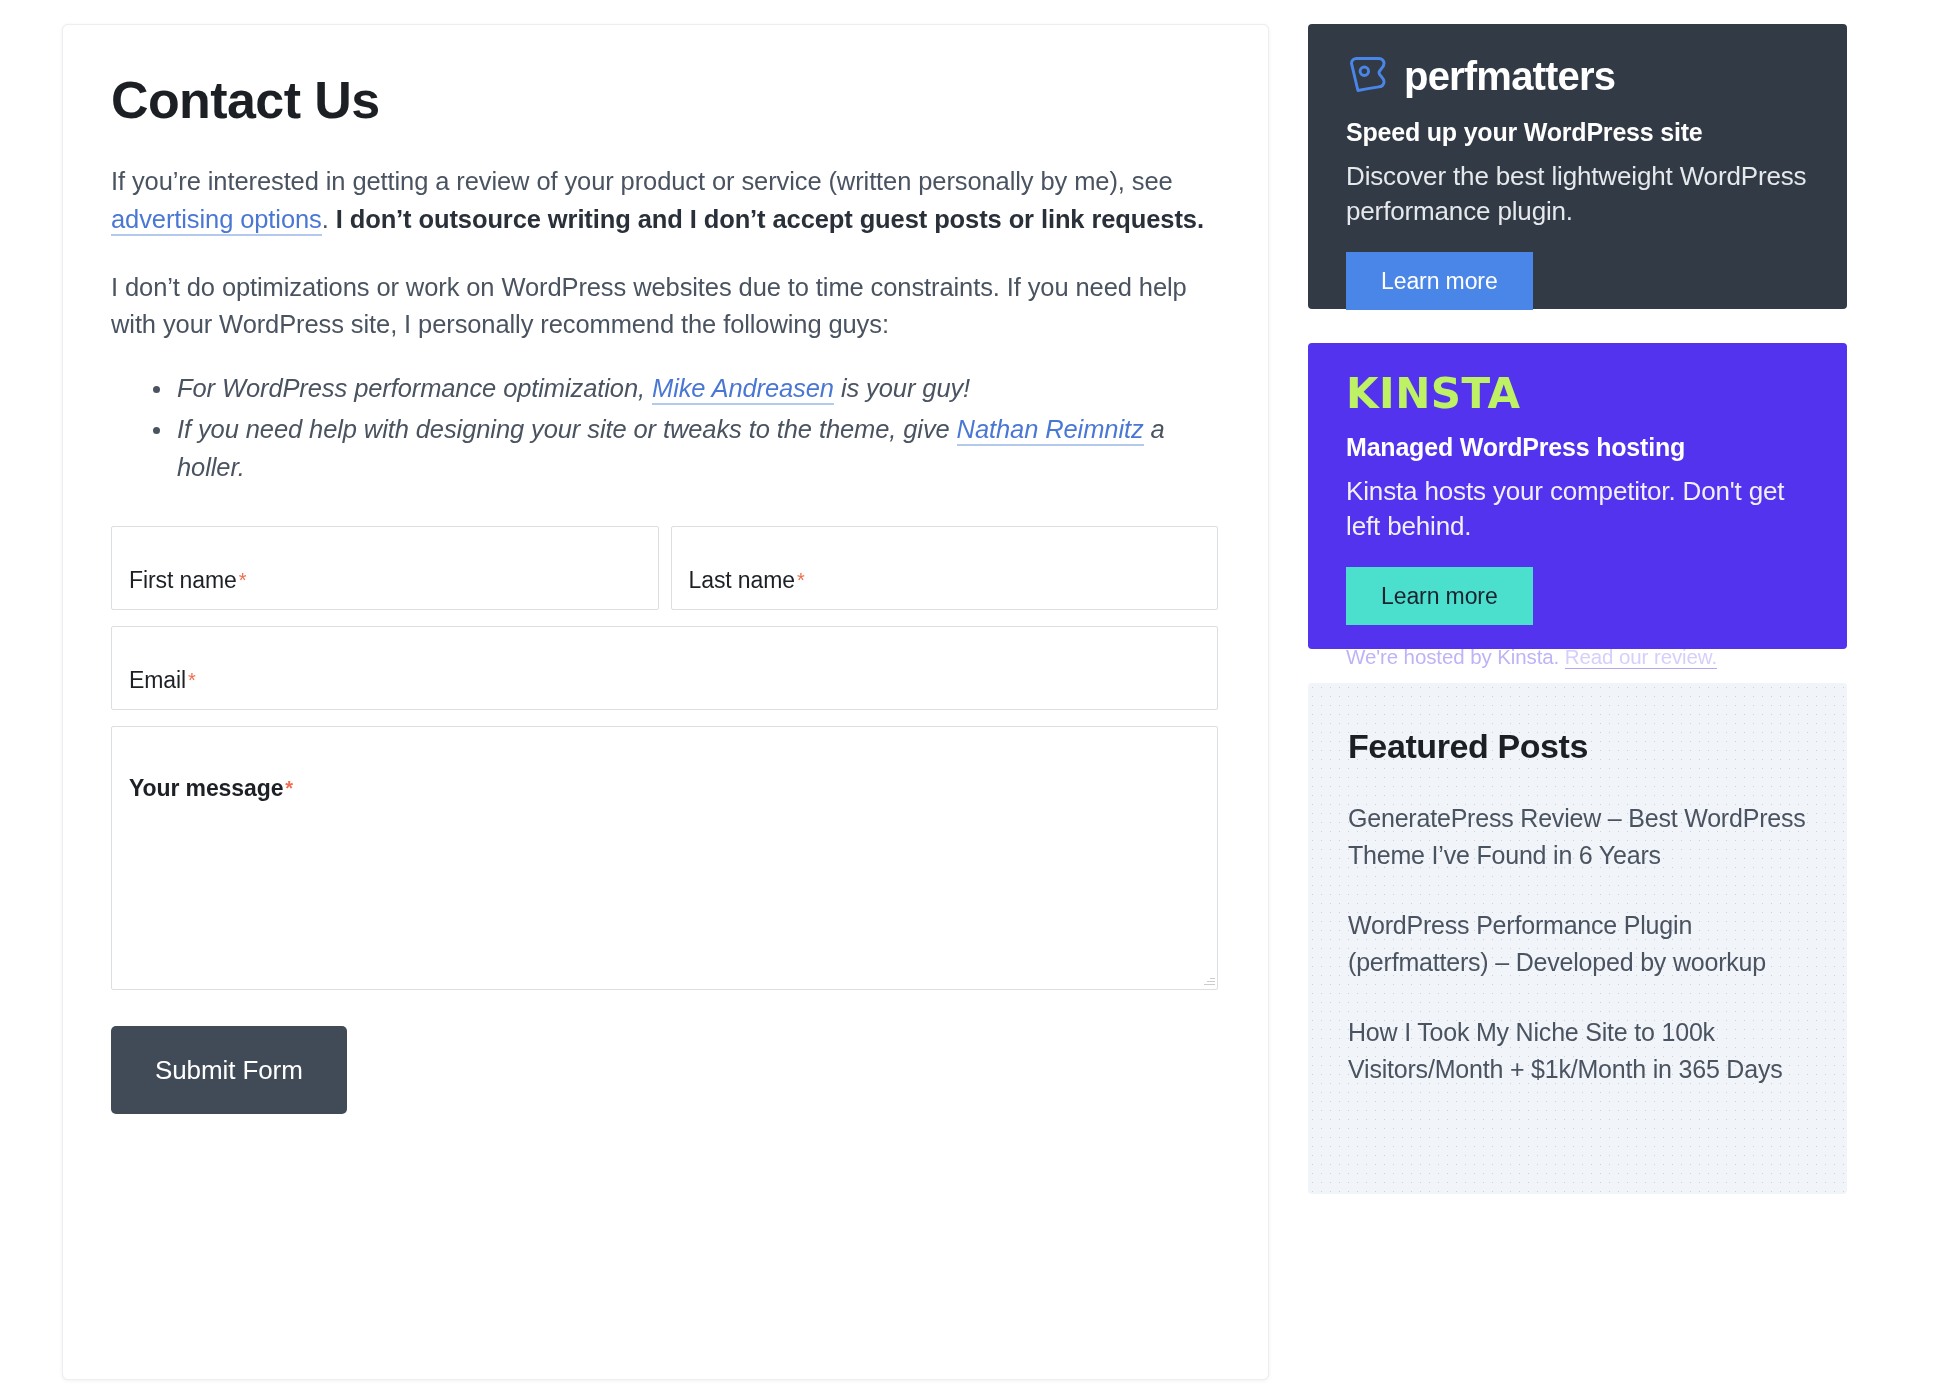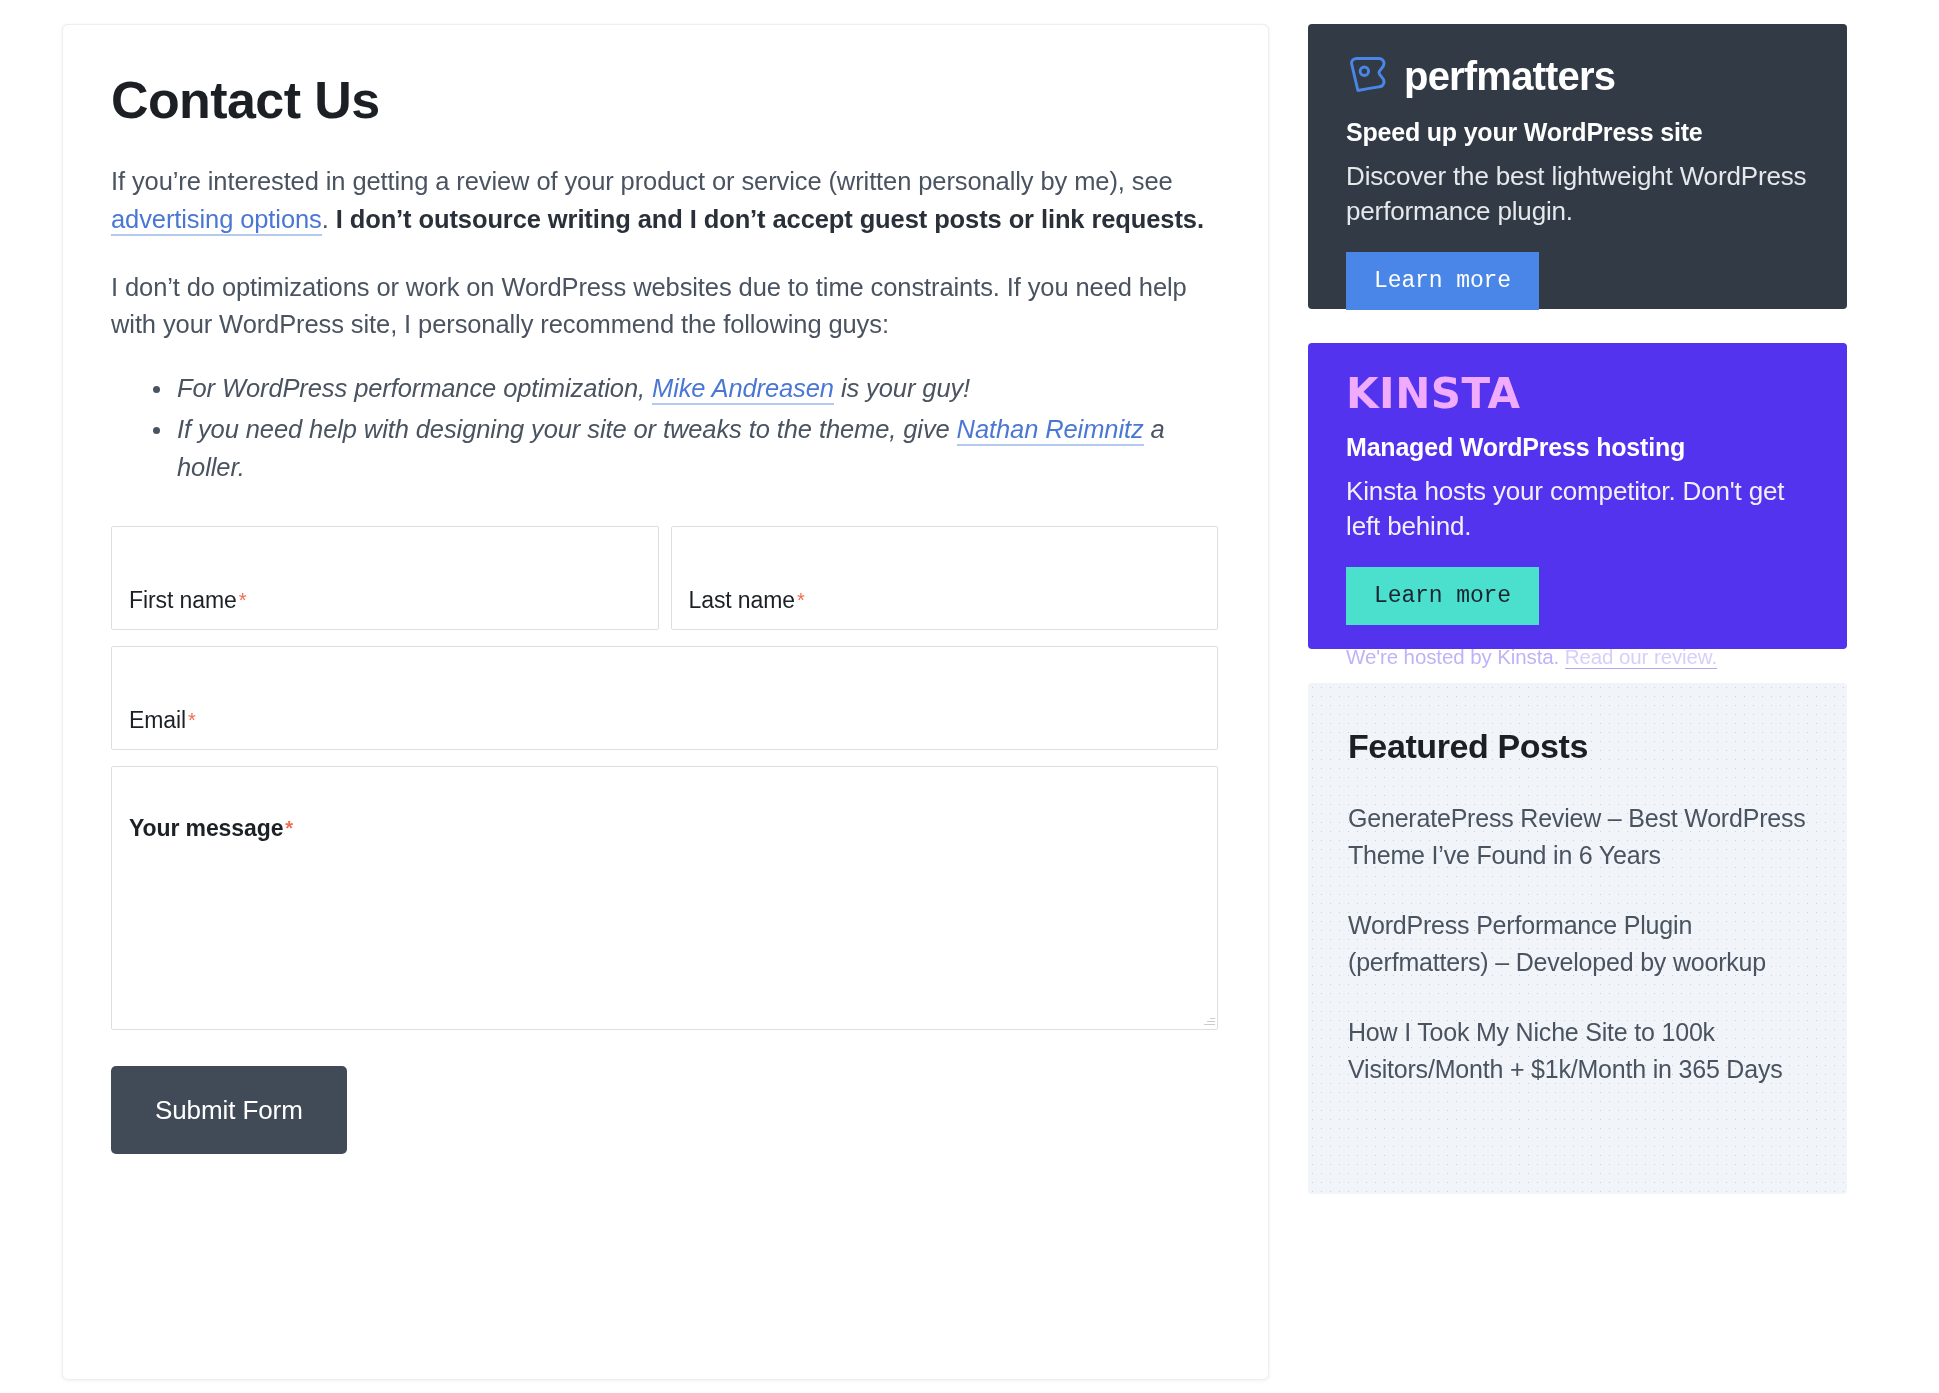--- a/index.html
+++ b/index.html
@@ -82,21 +82,21 @@
 
   
   .form-row {
     display: flex;
     gap: 12px;
     margin-bottom: 16px;
   }
   .field {
     position: relative;
     flex: 1 1 0;
-    height: 104px;
+    height: 84px;
     border: 1px solid #dcdfe1;
     background: #ffffff;
     border-radius: 2px;
   }
   .field .field-label {
     position: absolute;
     left: 17px;
     bottom: 15px;
     font-size: 23px;
     color: #1d2125;
@@ -191,37 +191,37 @@
   .ad-sub {
     color: #e6e9ec;
     font-size: 26px;
     line-height: 1.33;
     margin: 0 0 24px 0;
     letter-spacing: -0.15px;
   }
   .ad-btn {
     display: inline-block;
     border: none;
-    font-family: Liberation Mono, monospace;
+    font-family: Liberation Sans, sans-serif;
     font-size: 23px;
     height: 58px;
     line-height: 58px;
-    padding: 0 28px;
+    padding: 0 35px;
     cursor: pointer;
     letter-spacing: -0.1px;
   }
   .ad-btn-blue { background: #4a86e8; color: #ffffff; }
 
   .ad-kinsta {
     background: #5333ed;
     height: 306px;
     padding-top: 30px;
   }
   .kinsta-wordmark {
-    color: #f0abfc;
+    color: #bef264;
     font-size: 42px;
     font-weight: 700;
     letter-spacing: 0.5px;
     line-height: 1;
     margin-bottom: 18px;
     font-family: "DejaVu Sans", sans-serif;
   }
   .ad-kinsta .ad-sub { color: #f2f0ff; }
   .ad-btn-teal { background: #4ae0cd; color: #1b2330; }
   .ad-footnote {

